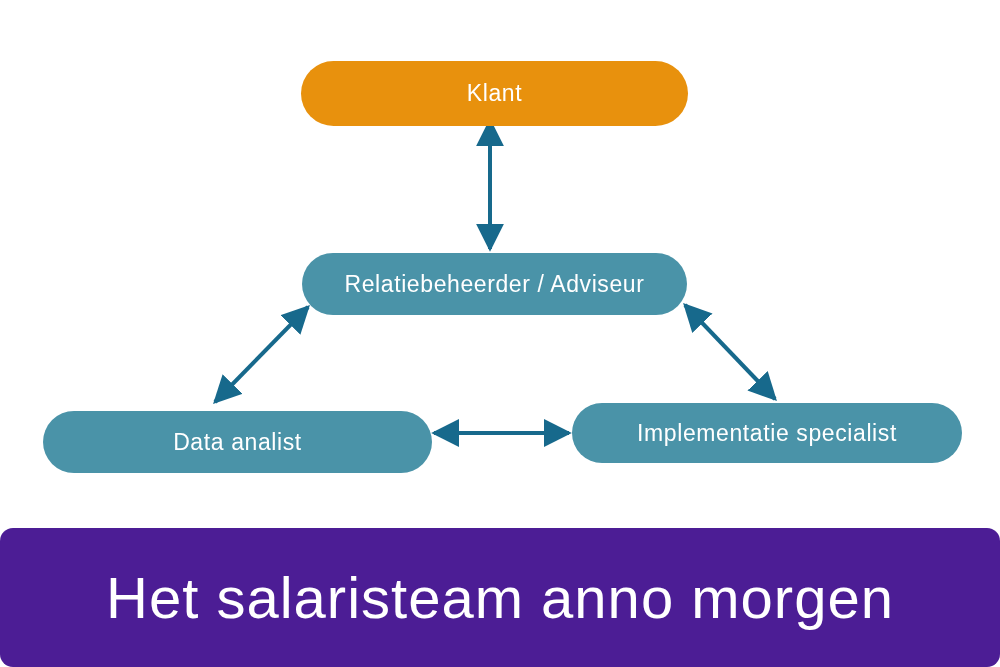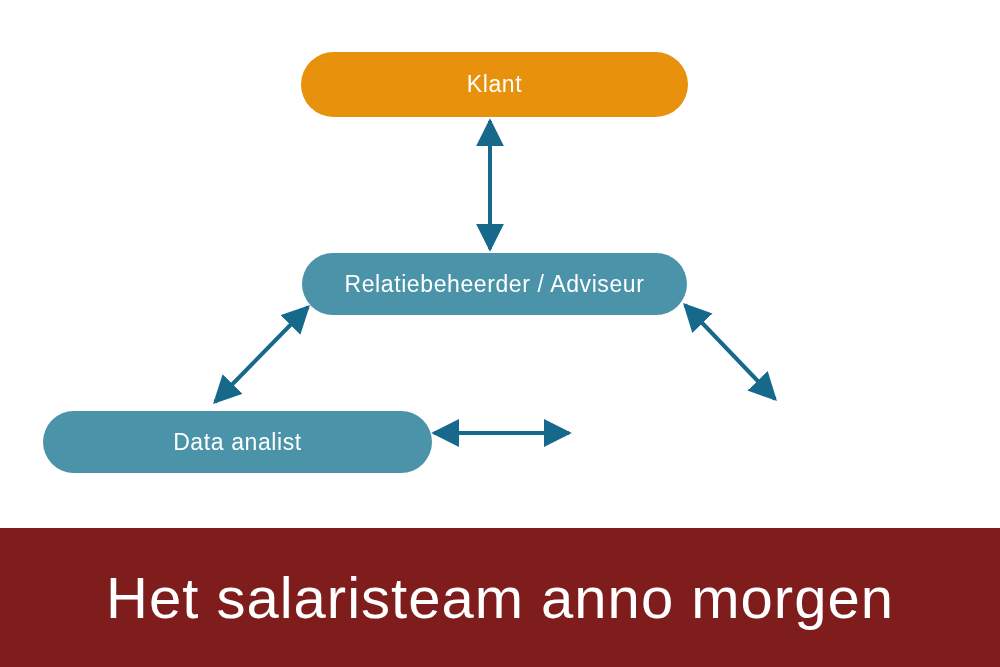--- a/index.html
+++ b/index.html
@@ -27,21 +27,21 @@
     display: flex;
     align-items: center;
     justify-content: center;
     border-radius: 33px;
     color: #ffffff;
     font-size: 23px;
     font-weight: 500;
     letter-spacing: 0.6px;
     text-align: center;
   }
-  .node-klant       { left: 301px; top: 52px;  width: 387px; height: 65px; }
+  .node-klant       { left: 301px; top: 61px;  width: 387px; height: 65px; }
   .node-relatie     { left: 302px; top: 253px; width: 385px; height: 62px; align-items: center; }
   .node-data        { left: 43px;  top: 403px; width: 389px; height: 62px; }
   .node-implement   { left: 572px; top: 403px; width: 390px; height: 60px; }
   .banner {
     position: absolute;
     left: 0; top: 528px;
     width: 1000px; height: 139px;
     display: flex;
     align-items: center;
     justify-content: center;
@@ -76,18 +76,21 @@
   </div>
 
   <div class="node node-relatie" style="background-color: rgb(74, 147, 168);">
     <span>Relatiebeheerder / Adviseur</span>
   </div>
 
   <div class="node node-data" style="background-color: rgb(74, 147, 168); margin-top: 8px;">
     <span>Data analist</span>
   </div>
 
+  <div class="node node-implement" style="background-color: rgb(74, 147, 168);">
+    <span>Implementatie specialist</span>
+  </div>
 
-  <div class="banner" style="background-color: #7f1d1d;">
+  <div class="banner" style="background-color: #4c1d95; border-radius: 13px;">
     <div class="banner-title">Het salaristeam anno morgen</div>
   </div>
 
 </div>
 
 </body></html>

